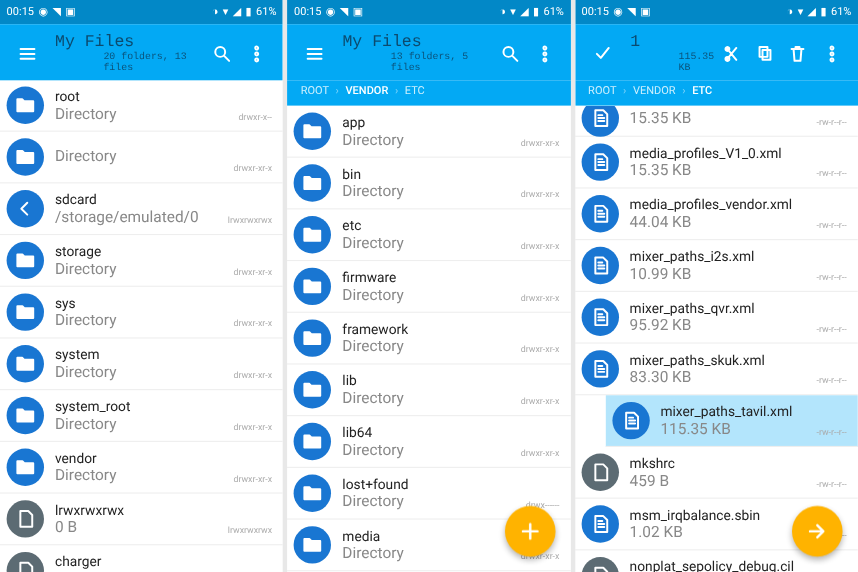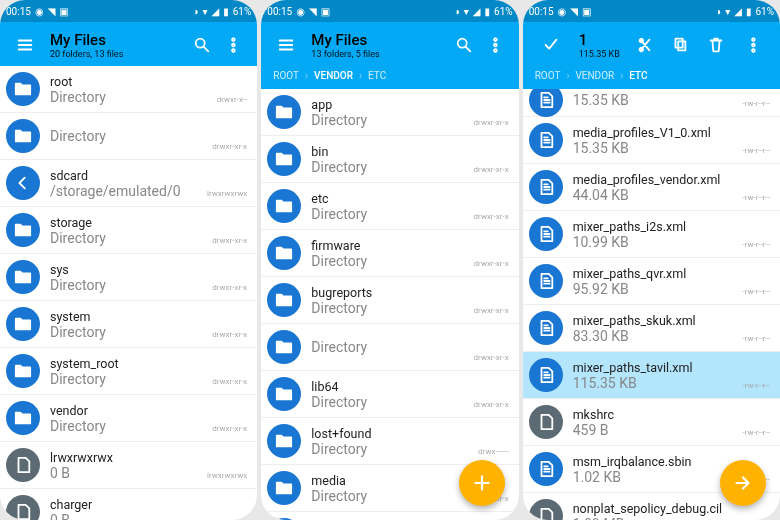--- a/index.html
+++ b/index.html
@@ -1,31 +1,31 @@
 <!DOCTYPE html>
 <html><head>
 <meta charset="utf-8">
 <style>
   * { box-sizing: border-box; margin: 0; padding: 0; }
   body { font-family: Roboto, Arial, sans-serif; background: #e8e8e8; width: 780px; height: 520px; display: flex; gap: 4px; overflow: hidden; }
-  .pane { flex: 1; background: #fff; display: flex; flex-direction: column; position: relative; overflow: hidden; border-radius: 25px; }
+  .pane { flex: 1; background: #fff; display: flex; flex-direction: column; position: relative; overflow: hidden; }
   .statusbar { height: 22px; background: #0288c7; color: #fff; display: flex; align-items: center; justify-content: space-between; padding: 0 6px; font-size: 10px; }
   .sb-left, .sb-right { display: flex; align-items: center; gap: 4px; }
-  .appbar { background: #03a9f4; color: #000000; padding: 8px 10px 6px 10px; display: flex; align-items: center; }
+  .appbar { background: #03a9f4; color: #0c4a6e; padding: 8px 10px 6px 10px; display: flex; align-items: center; font-family: Liberation Mono, monospace; }
   .appbar .title-block { flex: 1; margin-left: 10px; }
   .appbar .title { font-size: 15px; font-weight: 500; }
-  .appbar .subtitle { font-size: 9px; opacity: .9; }
+  .appbar .subtitle { font-size: 9px; opacity: .9; margin-left: 44px; }
   .appbar .icon-btn { width: 30px; height: 30px; display: flex; align-items: center; justify-content: center; cursor: pointer; }
   .appbar.sel .icon-btn { width: 36px; }
   .crumbs { background: #03a9f4; color: #cdeffd; font-size: 10px; padding: 4px 12px 8px 12px; display: flex; gap: 6px; align-items: center; }
   .crumbs .active { color: #fff; font-weight: 500; }
   .crumbs .sep { opacity: .6; }
   .list { flex: 1; overflow-y: auto; overflow-x: hidden; }
   .row { display: flex; align-items: center; padding: 6px 10px 6px 6px; border-bottom: 1px solid #eee; }
-  .row.selected { background: #b3e5fc; }
+  .row.selected { background: #b3e5fc; margin-left: 28px; }
   .row .badge { width: 34px; height: 34px; border-radius: 50%; display: flex; align-items: center; justify-content: center; flex-shrink: 0; margin-right: 10px; }
   .badge.folder { background: #1976d2; }
   .badge.file   { background: #5c6b73; }
   .badge.doc    { background: #1976d2; }
   .badge.back   { background: #1976d2; }
   .row .text { flex: 1; min-width: 0; }
   .row .name { font-size: 12.5px; color: #222; white-space: nowrap; overflow: hidden; text-overflow: ellipsis; }
   .row .sub  { font-size: 14px; color: #888; }
   .row .perm { font-size: 8px; color: #aaa; align-self: flex-end; margin-bottom: 2px; }
   .fab { position: absolute; right: 14px; bottom: 14px; width: 46px; height: 46px; border-radius: 50%; display: flex; align-items: center; justify-content: center; box-shadow: 0 3px 6px rgba(0,0,0,.3); cursor: pointer; }
@@ -288,32 +288,33 @@
         </div>
         <div class="perm">drwxr-xr-x</div>
       </div>
       <div class="row">
         <div class="badge folder">
           <svg viewBox="0 0 20 20" width="18" height="18" fill="#fff" stroke="#fff" stroke-width="2" stroke-linecap="round" stroke-linejoin="round">
             <path d="M2 4h5l2 2h9v10H2z"></path>
           </svg>
         </div>
         <div class="text">
-          <div class="name">bugreports</div>
-          <div class="sub">Directory</div>
-        </div>
-        <div class="perm">drwxr-xr-x</div>
-      </div>
-      <div class="row">
-        <div class="badge folder">
-          <svg viewBox="0 0 20 20" width="18" height="18" fill="#fff" stroke="#fff" stroke-width="2" stroke-linecap="round" stroke-linejoin="round">
-            <path d="M2 4h5l2 2h9v10H2z"></path>
-          </svg>
-        </div>
-        <div class="text">
+          <div class="name">framework</div>
+          <div class="sub">Directory</div>
+        </div>
+        <div class="perm">drwxr-xr-x</div>
+      </div>
+      <div class="row">
+        <div class="badge folder">
+          <svg viewBox="0 0 20 20" width="18" height="18" fill="#fff" stroke="#fff" stroke-width="2" stroke-linecap="round" stroke-linejoin="round">
+            <path d="M2 4h5l2 2h9v10H2z"></path>
+          </svg>
+        </div>
+        <div class="text">
+          <div class="name">lib</div>
           <div class="sub">Directory</div>
         </div>
         <div class="perm">drwxr-xr-x</div>
       </div>
       <div class="row">
         <div class="badge folder">
           <svg viewBox="0 0 20 20" width="18" height="18" fill="#fff" stroke="#fff" stroke-width="2" stroke-linecap="round" stroke-linejoin="round">
             <path d="M2 4h5l2 2h9v10H2z"></path>
           </svg>
         </div>

